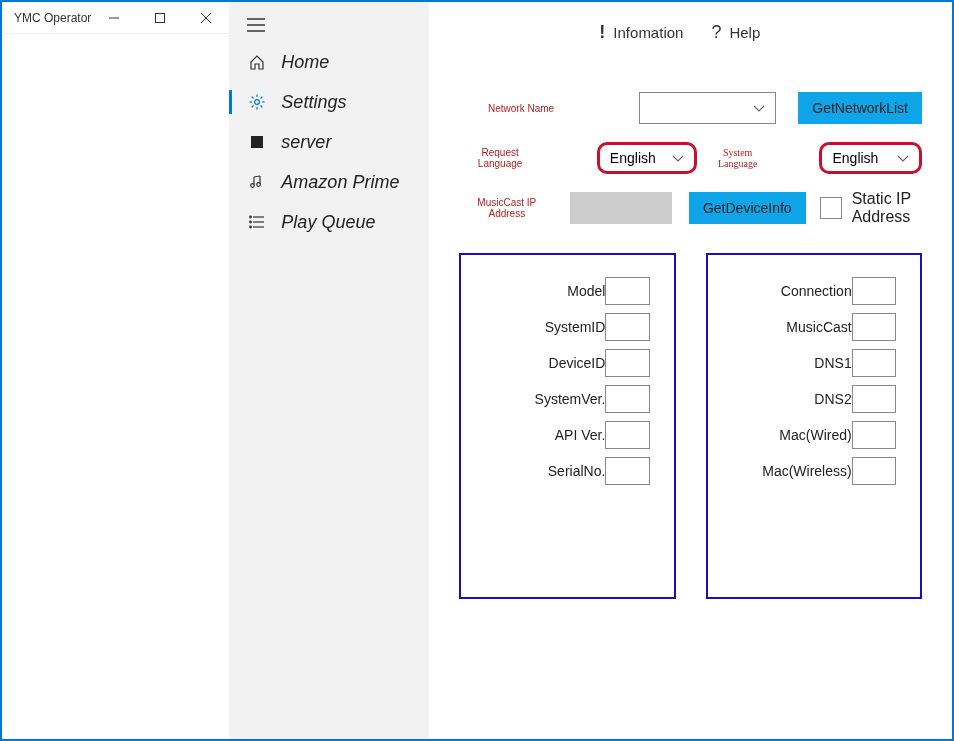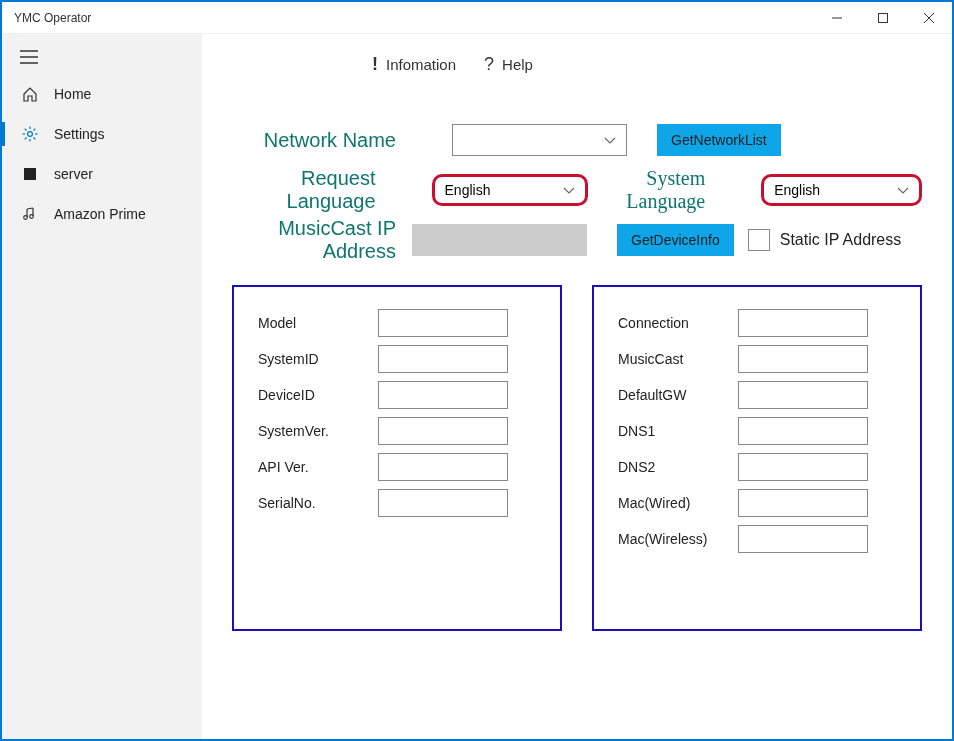--- a/index.html
+++ b/index.html
@@ -1,20 +1,20 @@
 <!DOCTYPE html>
 <html><head>
 <meta charset="utf-8">
 <style>
   * { box-sizing: border-box; font-family: "Segoe UI", Arial, sans-serif; }
   body { margin: 0; background: #fff; }
   .app {
     width: 954px; height: 741px;
     border: 2px solid #0078d4;
-    display: flex; flex-direction: column;
+    display: flex; flex-direction: row;
     position: relative;
   }
   .titlebar {
     height: 32px; display: flex; align-items: center;
     border-bottom: 1px solid #eee;
     font-size: 12px; color: #333;
   }
   .titlebar .title { padding-left: 12px; flex: 1; }
   .titlebar .wc { display: flex; }
   .titlebar .wcbtn {
@@ -29,42 +29,43 @@
     display: flex; flex-direction: column;
     padding-top: 6px;
   }
   .hamburger {
     padding: 10px 18px;
   }
   .hamburger svg { display: block; }
   .navitem {
     display: flex; align-items: center;
     height: 40px; padding-left: 18px;
-    font-size: 14px; color: #222;
+    font-size: 18px; color: #222;
     position: relative;
+    font-style: italic;
   }
   .navitem .icon {
     width: 20px; margin-right: 14px;
     display: flex; align-items: center; justify-content: center;
   }
   .navitem.selected::before {
     content: ""; position: absolute; left: 0; top: 8px;
     width: 3px; height: 24px; background: #0078d4;
   }
   .main { flex: 1; position: relative; padding: 10px 30px 20px 30px; overflow: hidden; }
   .tabs {
     display: flex; align-items: center; gap: 28px;
     padding: 10px 0 20px 140px; font-size: 15px; color: #333;
   }
   .tabitem { display: flex; align-items: center; gap: 8px; }
   .formarea { padding-top: 20px; }
   .row { display: flex; align-items: center; height: 50px; }
   .lbl {
-    width: 180px; text-align: right; padding-right: 16px;
-    font-size: 20px; color: #0f766e;
+    width: 180px; text-align: center; padding-right: 16px;
+    font-size: 10px; color: #b91c1c;
   }
   .dropdown {
     width: 175px; height: 32px;
     border: 1px solid #888;
     display: flex; align-items: center; justify-content: space-between;
     padding: 0 10px; font-size: 14px; background: #fff; margin-left: 40px;
   }
   .dropdown.highlight { border: 3px solid #c8102e; border-radius: 10px; }
   .dropdown .chev { color: #555; }
   .btn {
@@ -76,21 +77,21 @@
     width: 175px; height: 32px; background: #ccc; border: none;
   }
   .gap { width: 30px; }
   .checkbox { width: 22px; height: 22px; border: 1px solid #888; margin: 0 10px 0 14px; flex-shrink: 0; }
   .panels { display: flex; gap: 30px; margin-top: 20px; }
   .panel {
     border: 2px solid #1b0fbd; padding: 18px 24px;
     flex: 1; height: 346px;
   }
   .panel-row { display: flex; align-items: center; height: 36px; }
-  .panel-row .plbl { width: 120px; font-size: 14px; color: #222; }
+  .panel-row .plbl { width: 120px; font-size: 14px; color: #222; text-align: right; }
   .panel-row .pinput { flex: 1; max-width: 130px; height: 28px; border: 1px solid #888; }
 </style>
 </head>
 <body>
 
 <div class="app">
 
   <div class="titlebar">
     <div class="title">YMC Operator</div>
     <div class="wc">
@@ -165,20 +166,35 @@
         <span class="icon">
           <svg width="16" height="16">
               <path d="M5 3 L5 11 M11 2 L11 10 M5 3 L11 2" fill="none" stroke="#333" stroke-width="1.2"></path>
               <circle cx="3.5" cy="11.5" r="1.8" fill="none" stroke="#333" stroke-width="1.2"></circle>
               <circle cx="9.5" cy="10.5" r="1.8" fill="none" stroke="#333" stroke-width="1.2"></circle>
             </svg>
         </span>
         <span>Amazon Prime</span>
       </div>
 
+      <div class="navitem">
+        <span class="icon">
+          <svg width="16" height="14">
+              <g stroke="#333" stroke-width="1.2">
+                <line x1="4" y1="2" x2="15" y2="2"></line>
+                <line x1="4" y1="7" x2="15" y2="7"></line>
+                <line x1="4" y1="12" x2="15" y2="12"></line>
+                <circle cx="1.5" cy="2" r="0.8" fill="#333"></circle>
+                <circle cx="1.5" cy="7" r="0.8" fill="#333"></circle>
+                <circle cx="1.5" cy="12" r="0.8" fill="#333"></circle>
+              </g>
+            </svg>
+        </span>
+        <span>Play Queue</span>
+      </div>
     </div>
 
     <div class="main">
       <div class="tabs">
         <div class="tabitem">
           <span style="font-weight:bold;font-size:18px;">!</span>
           <span>Infomation</span>
         </div>
         <div class="tabitem">
           <span style="font-size:18px;">?</span>
@@ -263,24 +279,20 @@
         <div class="panel">
           <div class="panel-row">
               <div class="plbl">Connection</div>
               <div class="pinput"></div>
             </div>
           <div class="panel-row">
               <div class="plbl">MusicCast</div>
               <div class="pinput"></div>
             </div>
           <div class="panel-row">
-              <div class="plbl">DefaultGW</div>
-              <div class="pinput"></div>
-            </div>
-          <div class="panel-row">
               <div class="plbl">DNS1</div>
               <div class="pinput"></div>
             </div>
           <div class="panel-row">
               <div class="plbl">DNS2</div>
               <div class="pinput"></div>
             </div>
           <div class="panel-row">
               <div class="plbl">Mac(Wired)</div>
               <div class="pinput"></div>

